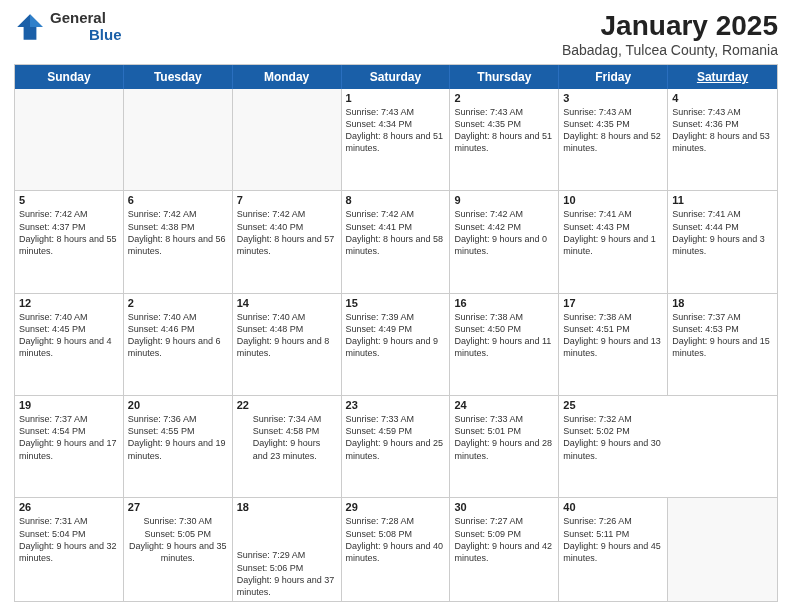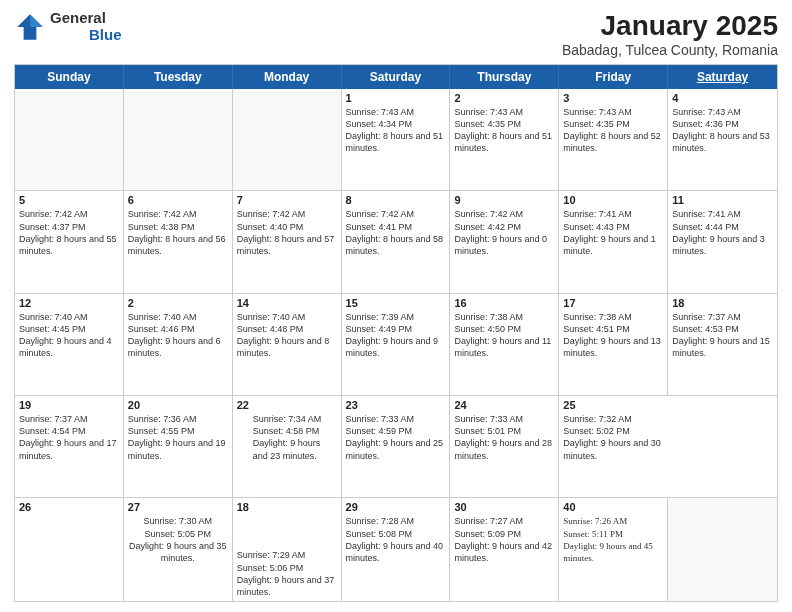--- a/index.html
+++ b/index.html
@@ -297,20 +297,23 @@
           <div class="cal-cell">
             <div class="day-num">25</div>
             <div class="cell-text" style="white-space: pre-line;">Sunrise: 7:32 AM
 Sunset: 5:02 PM
 Daylight: 9 hours and 30 minutes.</div>
           </div>
         </div>
         <div class="cal-row">
           <div class="cal-cell">
             <div class="day-num">26</div>
+            <div class="cell-text" style="white-space: pre-line;">Sunrise: 7:31 AM
+Sunset: 5:04 PM
+Daylight: 9 hours and 32 minutes.</div>
           </div>
           <div class="cal-cell">
             <div class="day-num">27</div>
             <div class="cell-text" style="white-space: pre-line; text-align: center;">Sunrise: 7:30 AM
 Sunset: 5:05 PM
 Daylight: 9 hours and 35 minutes.</div>
           </div>
           <div class="cal-cell">
             <div class="day-num">18</div>
             <div class="cell-text" style="white-space: pre-line; margin-top: 36px;">Sunrise: 7:29 AM
@@ -324,21 +327,21 @@
 Daylight: 9 hours and 40 minutes.</div>
           </div>
           <div class="cal-cell">
             <div class="day-num">30</div>
             <div class="cell-text" style="white-space: pre-line;">Sunrise: 7:27 AM
 Sunset: 5:09 PM
 Daylight: 9 hours and 42 minutes.</div>
           </div>
           <div class="cal-cell">
             <div class="day-num">40</div>
-            <div class="cell-text" style="white-space: pre-line; font-family: Liberation Serif, serif;">Sunrise: 7:26 AM
+            <div class="cell-text" style="white-space: pre-line;">Sunrise: 7:26 AM
 Sunset: 5:11 PM
 Daylight: 9 hours and 45 minutes.</div>
           </div>
           <div class="cal-cell empty"></div>
         </div>
       </div>
   </div>
 </div>
 
 </body></html>

